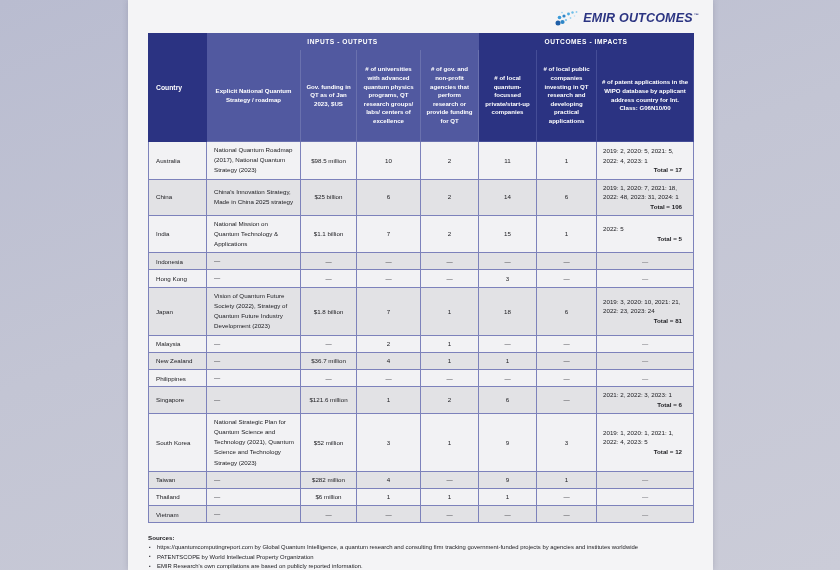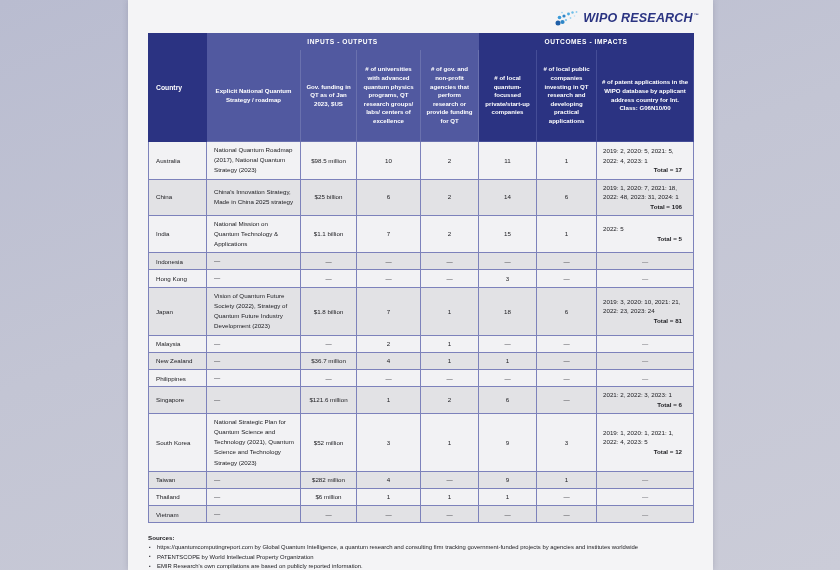--- a/index.html
+++ b/index.html
@@ -197,21 +197,21 @@
         <circle cx="9" cy="19" r="3.6" fill="#3b9ad8"></circle>
         <circle cx="18" cy="16" r="3.2" fill="#2e86c8"></circle>
         <circle cx="27" cy="12" r="2.9" fill="#4aa9e0"></circle>
         <circle cx="35" cy="9" r="2.4" fill="#6dbde8"></circle>
         <circle cx="43" cy="8" r="1.9" fill="#8fcdee"></circle>
         <circle cx="22" cy="24" r="2.2" fill="#7cc3ea"></circle>
         <circle cx="31" cy="20" r="1.8" fill="#9ad3f0"></circle>
         <circle cx="39" cy="16" r="1.5" fill="#b4dff4"></circle>
         <circle cx="14" cy="9" r="1.7" fill="#9ad3f0"></circle>
       </svg>
-      <span id="logo-text"><span>WIPO RESEARCH</span><span id="logo-tm">™</span></span>
+      <span id="logo-text"><span>EMIR OUTCOMES</span><span id="logo-tm">™</span></span>
     </div>
 
     <div id="table-wrap">
       <table>
         <colgroup>
           <col style="width:58px">
           <col style="width:94px">
           <col style="width:56px">
           <col style="width:64px">
           <col style="width:58px">

